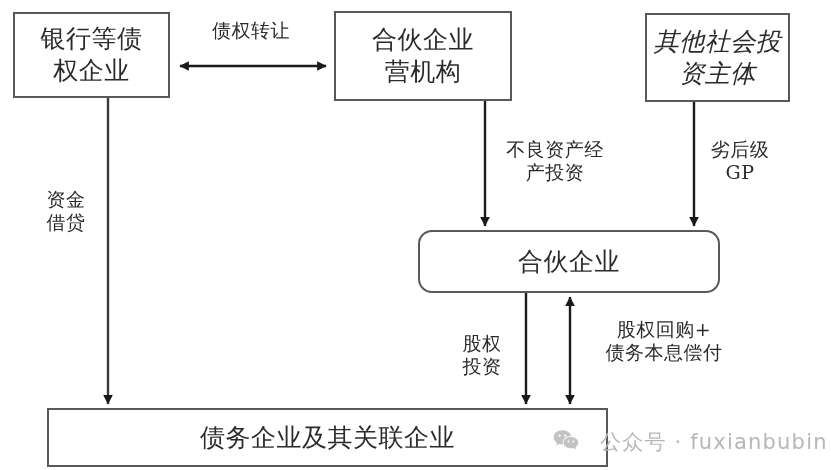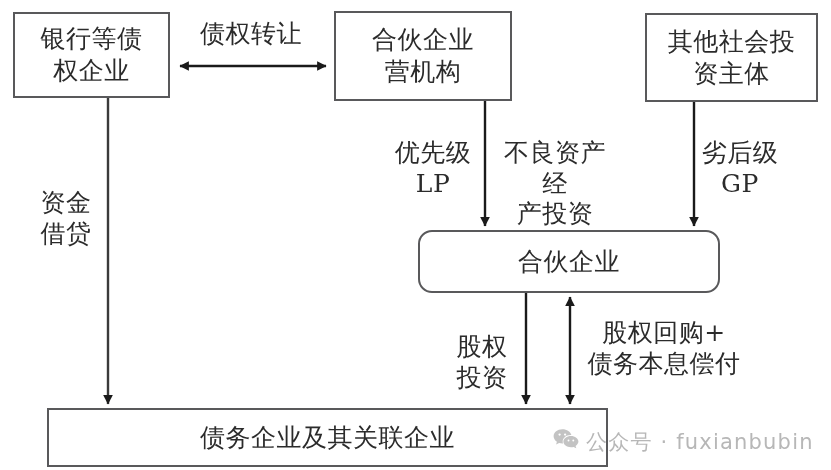--- a/index.html
+++ b/index.html
@@ -27,40 +27,40 @@
     color: #2b2b2b;
     font-size: 25px;
     line-height: 1.28;
     letter-spacing: 0.5px;
     white-space: pre-line;
     z-index: 3;
   }
   .edge-label {
     position: absolute;
     color: #2b2b2b;
-    font-size: 25px;
+    font-size: 19px;
     line-height: 1.22;
     text-align: center;
     white-space: pre-line;
     letter-spacing: 0.5px;
     z-index: 4;
   }
   svg.wires {
     position: absolute;
     left: 0;
     top: 0;
     width: 831px;
     height: 470px;
     z-index: 2;
   }
   .watermark {
     position: absolute;
     display: flex;
-    align-items: flex-start;
-    gap: 7px;
+    align-items: flex-end;
+    gap: 21px;
     color: #b7b7b7;
     font-family: "DejaVu Sans", "Liberation Sans", sans-serif;
     font-size: 21px;
     letter-spacing: 1.2px;
     z-index: 6;
     pointer-events: none;
   }
   .wm-icon { display: block; }
 </style>
 </head>
@@ -102,34 +102,32 @@
       <line x1="570" y1="297" x2="570" y2="404" stroke="#1a1a1a" stroke-width="2.4" marker-end="url(#ah)" marker-start="url(#ahr)"></line>
     </g>
   </svg>
 
   <div class="node" style="left:13px; top:12px; width:157px; height:86px;">银行等债
 权企业</div>
 
   <div class="node" style="left:334px; top:11px; width:178px; height:90px;">合伙企业
 营机构</div>
 
-  <div class="node" style="left:645px; top:13px; width:173px; height:89px;">其他社会投
+  <div class="node" style="left:645px; top:13px; width:145px; height:89px;font-style:italic;">其他社会投
 资主体</div>
 
   <div class="node" style="left:418px; top:230px; width:302px; height:63px;border-radius:14px;">合伙企业</div>
 
   <div class="node" style="left:47px; top:408px; width:561px; height:59px;">债务企业及其关联企业</div>
 
   <div class="edge-label" style="left:190px; top:19px; width:122px;">债权转让</div>
 
   <div class="edge-label" style="left:32px; top:188px; width:68px; ">资金
 借贷</div>
 
-  <div class="edge-label" style="left:392px; top:138px; width:82px;">优先级
-LP</div>
 
   <div class="edge-label" style="left:497px; top:138px; width:116px;">不良资产经
 产投资</div>
 
   <div class="edge-label" style="left:696px; top:138px; width:88px;">劣后级
 GP</div>
 
   <div class="edge-label" style="left:446px; top:332px; width:72px;">股权
 投资</div>
 

